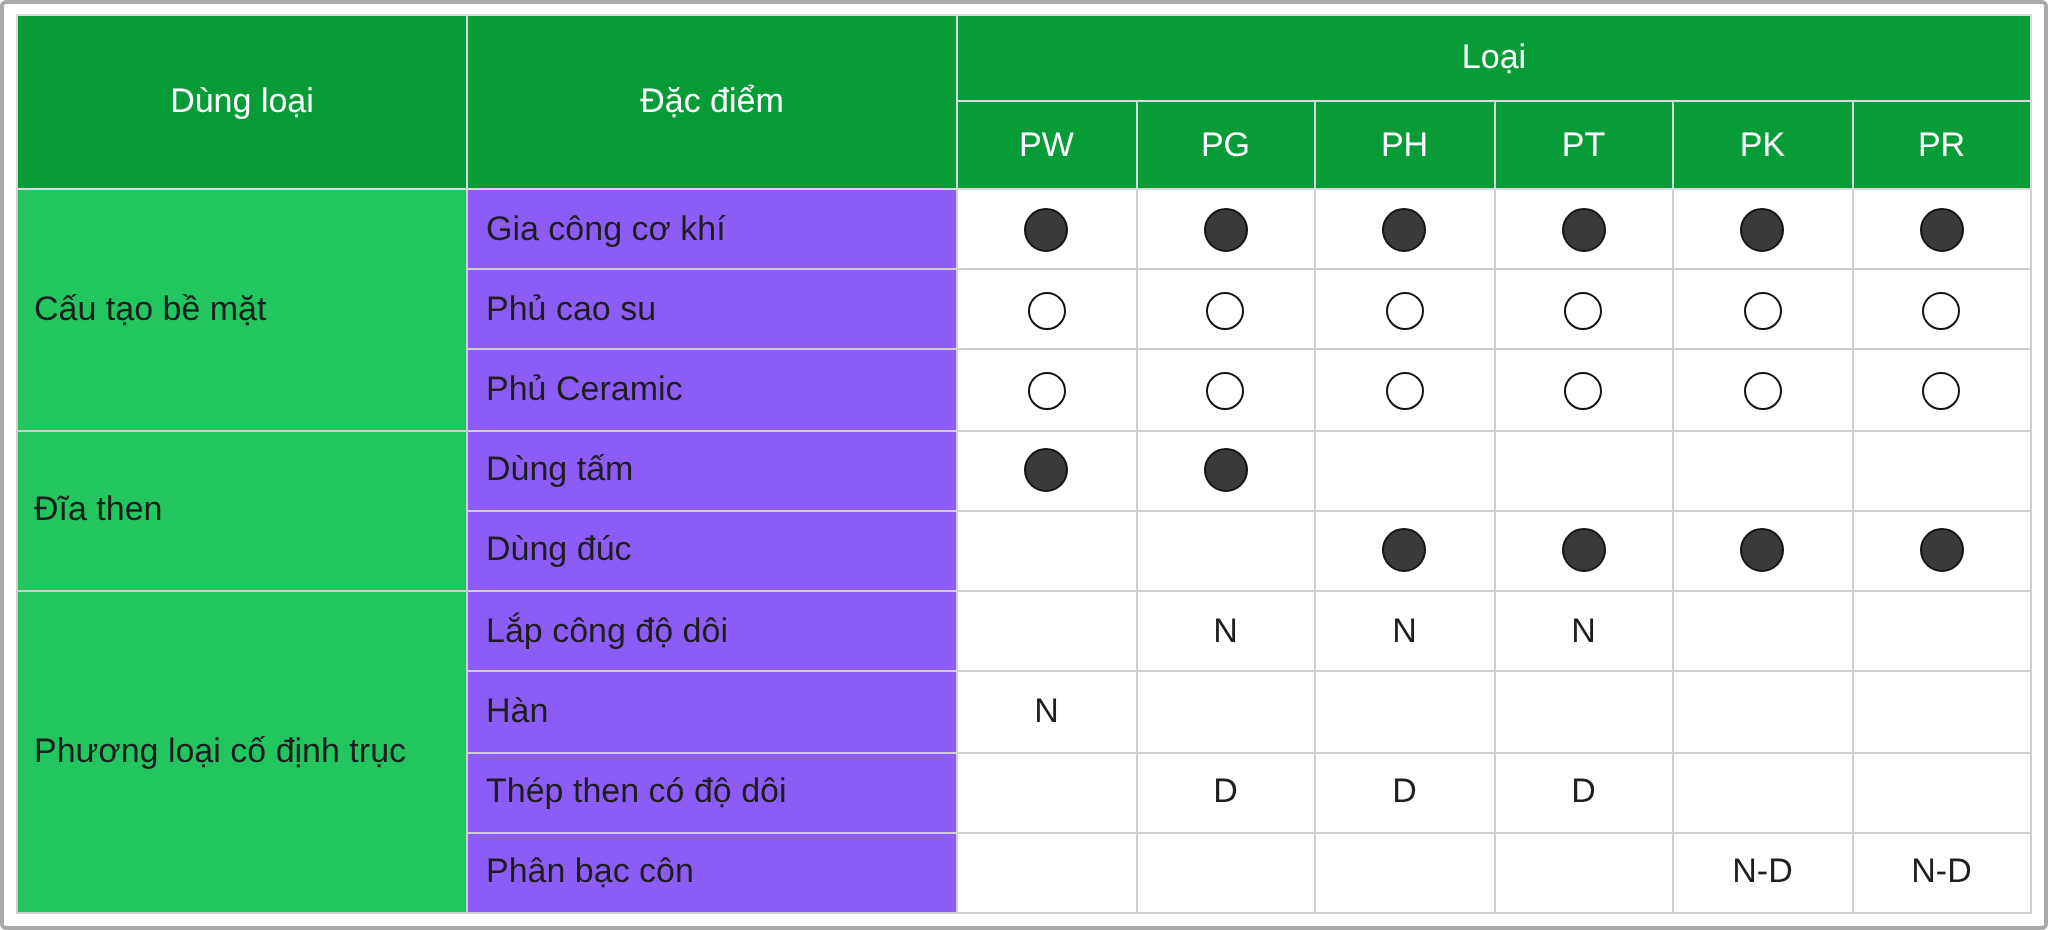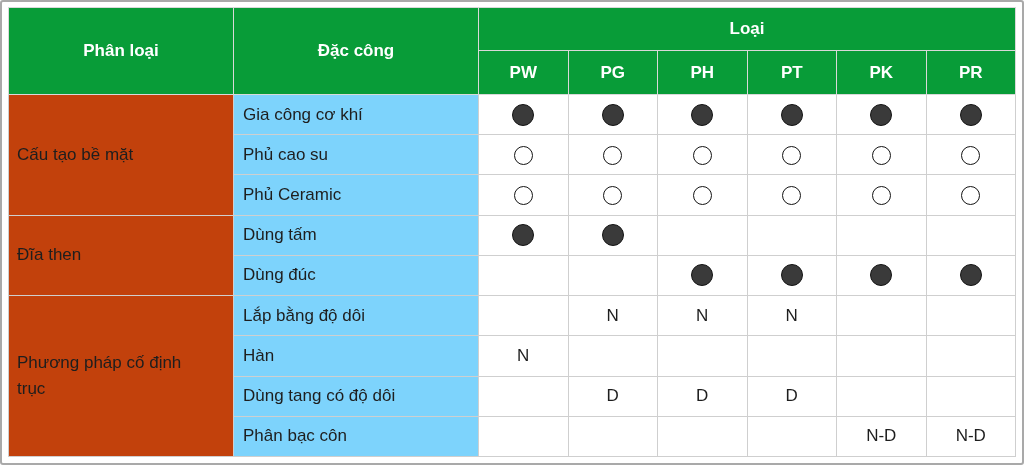--- a/index.html
+++ b/index.html
@@ -34,40 +34,40 @@
   .spec th,.spec td{
     border:1.5px solid var(--border);
     padding:0;
     overflow:hidden;
   }
   .spec thead th{
     background:var(--header-green);
     color:var(--header-text);
     border-color:var(--header-border);
     font-size:17px;
-    font-weight:bold;
+    font-weight:normal;
     text-align:center;
   }
   tr.hdr-top{height:43px;}
   tr.hdr-types{height:44px;padding-left:34px;}
   tbody tr{height:40px;}
   td.group{
     text-align:left;
     padding:0 24px 0 8px;
     font-size:17px;
     line-height:1.55;
     vertical-align:middle;
-    background:#c2410c;
+    background:#22c55e;
   }
   td.feature{
     text-align:left;
     padding-left:9px;
     font-size:17px;
     vertical-align:middle;
-    background:#7dd3fc;
+    background:#8b5cf6;
   }
   td.mark{
     text-align:center;
     vertical-align:middle;
     font-size:17px;
     background:#fff;
   }
   .dot{display:inline-block;border-radius:50%;vertical-align:middle;}
   .dot.filled{
     width:22px;height:22px;
@@ -90,22 +90,22 @@
       <col style="width:245px">
       <col>
         <col>
         <col>
         <col>
         <col>
         <col>
     </colgroup>
     <thead>
       <tr class="hdr-top">
-        <th rowspan="2">Phân loại</th>
-        <th rowspan="2">Đặc công</th>
+        <th rowspan="2">Dùng loại</th>
+        <th rowspan="2">Đặc điểm</th>
         <th colspan="6">Loại</th>
       </tr>
       <tr class="hdr-types">
         <th>PW</th>
         <th>PG</th>
         <th>PH</th>
         <th>PT</th>
         <th>PK</th>
         <th>PR</th>
       </tr>
@@ -155,40 +155,40 @@
         <td class="feature">Dùng đúc</td>
         <td class="mark"></td>
         <td class="mark"></td>
         <td class="mark"><span class="dot filled"></span></td>
         <td class="mark"><span class="dot filled"></span></td>
         <td class="mark"><span class="dot filled"></span></td>
         <td class="mark"><span class="dot filled"></span></td>
       </tr>
 
       <tr>
-        <td class="group" rowspan="4">Phương pháp cố định trục</td>
-        <td class="feature">Lắp bằng độ dôi</td>
+        <td class="group" rowspan="4">Phương loại cố định trục</td>
+        <td class="feature">Lắp công độ dôi</td>
         <td class="mark"></td>
         <td class="mark">N</td>
         <td class="mark">N</td>
         <td class="mark">N</td>
         <td class="mark"></td>
         <td class="mark"></td>
       </tr>
       <tr>
         <td class="feature">Hàn</td>
         <td class="mark">N</td>
         <td class="mark"></td>
         <td class="mark"></td>
         <td class="mark"></td>
         <td class="mark"></td>
         <td class="mark"></td>
       </tr>
       <tr>
-        <td class="feature">Dùng tang có độ dôi</td>
+        <td class="feature">Thép then có độ dôi</td>
         <td class="mark"></td>
         <td class="mark">D</td>
         <td class="mark">D</td>
         <td class="mark">D</td>
         <td class="mark"></td>
         <td class="mark"></td>
       </tr>
       <tr>
         <td class="feature">Phân bạc côn</td>
         <td class="mark"></td>

